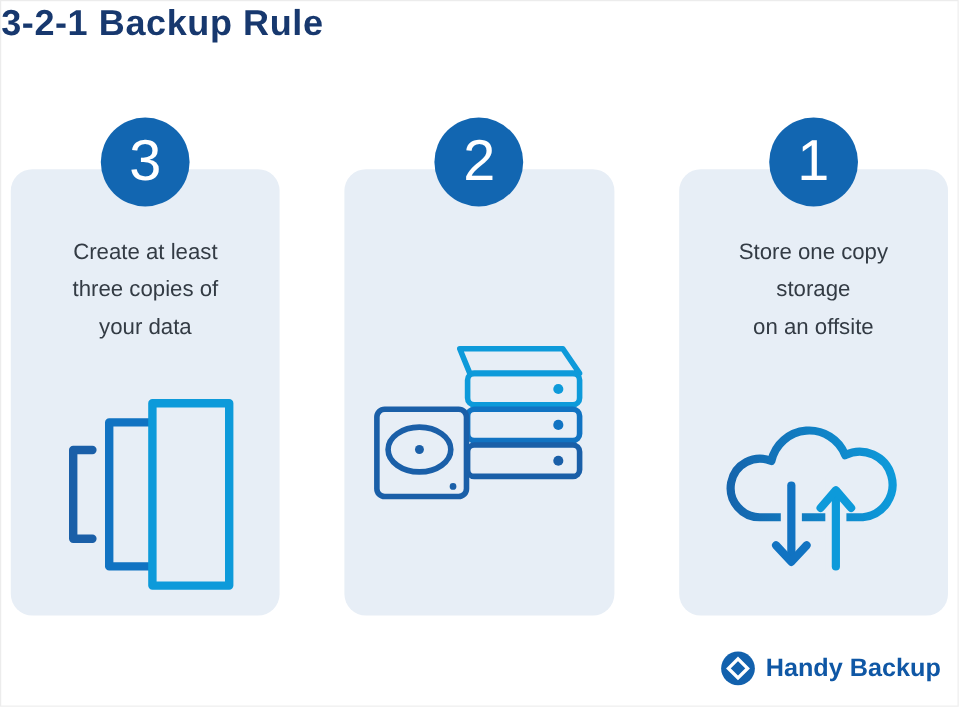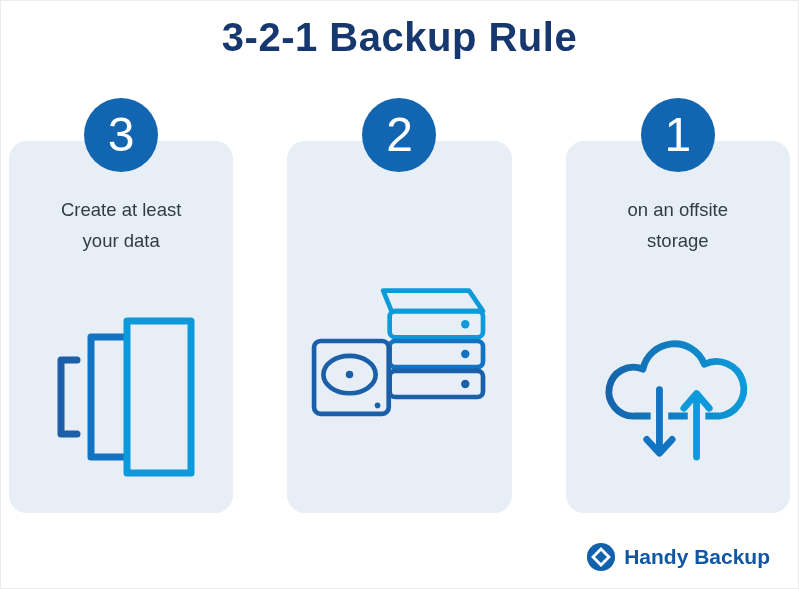--- a/index.html
+++ b/index.html
@@ -18,23 +18,22 @@
   body{font-family:"Liberation Sans", sans-serif;}
   .page{
     position:relative;
     width:799px;height:589px;
     background:#ffffff;
     border:1px solid #ececec;
     margin:0 auto;
     overflow:hidden;
   }
   .title{
-    margin-top:14px;
-    text-align:center;
-    font-size:40px;
+    margin-top:2px;
+    font-size:30px;
     font-weight:700;
     color:var(--title);
     letter-spacing:.5px;
   }
   .cards{
     position:absolute;
     left:8px;right:8px;top:140px;
     display:flex;
     gap:54px;
   }
@@ -77,21 +76,21 @@
   .st-d{stroke:var(--icon-dark);}
   .st-m{stroke:var(--icon-mid);}
   .st-l{stroke:var(--icon-light);}
   .fl-d{fill:var(--icon-dark);stroke:none;}
   .fl-m{fill:var(--icon-mid);stroke:none;}
   .fl-l{fill:var(--icon-light);stroke:none;}
   .fc{fill:var(--card-bg);}
   .mask{stroke:var(--card-bg);stroke-width:18;stroke-linecap:butt;fill:none;}
   .logo{
     position:absolute;
-    right:28px;bottom:16px;
+    right:14px;bottom:16px;
     display:flex;
     align-items:center;
     gap:8px;
   }
   .logo-text{
     font-size:21px;
     font-weight:700;
     color:var(--logo-text);
   }
 </style>
@@ -103,20 +102,21 @@
   <h1 class="title">3-2-1 Backup Rule</h1>
 
   <div class="cards">
 
     <div class="card">
       <div class="badge">
         <span>3</span>
       </div>
       <div class="card-text">
         <div>Create at least</div>
+        <div>three copies of</div>
         <div>your data</div>
       </div>
       <div class="icon-wrap">
         <svg width="160" height="172" viewBox="0 0 160 172" aria-hidden="true">
           <path class="ic st-d" d="M 36 49 L 20 49 L 20 123 L 36 123"></path>
           <rect class="ic st-m" x="50" y="26" width="60" height="120"></rect>
           <rect class="ic st-l fc" x="86" y="10" width="64" height="152"></rect>
         </svg>
       </div>
     </div>
@@ -142,22 +142,23 @@
           <circle class="fl-d" cx="82" cy="139" r="3"></circle>
         </svg>
       </div>
     </div>
 
     <div class="card">
       <div class="badge">
         <span>1</span>
       </div>
       <div class="card-text">
+        <div>Store one copy</div>
+        <div>storage</div>
         <div>on an offsite</div>
-        <div>storage</div>
       </div>
       <div class="icon-wrap">
         <svg width="166" height="152" viewBox="0 0 170 155" aria-hidden="true">
           <defs>
             <linearGradient id="cg" x1="0" y1="0" x2="1" y2="0">
               <stop offset="0" stop-color="#1565ad"></stop>
               <stop offset="1" stop-color="#0d9ada"></stop>
             </linearGradient>
           </defs>
 

